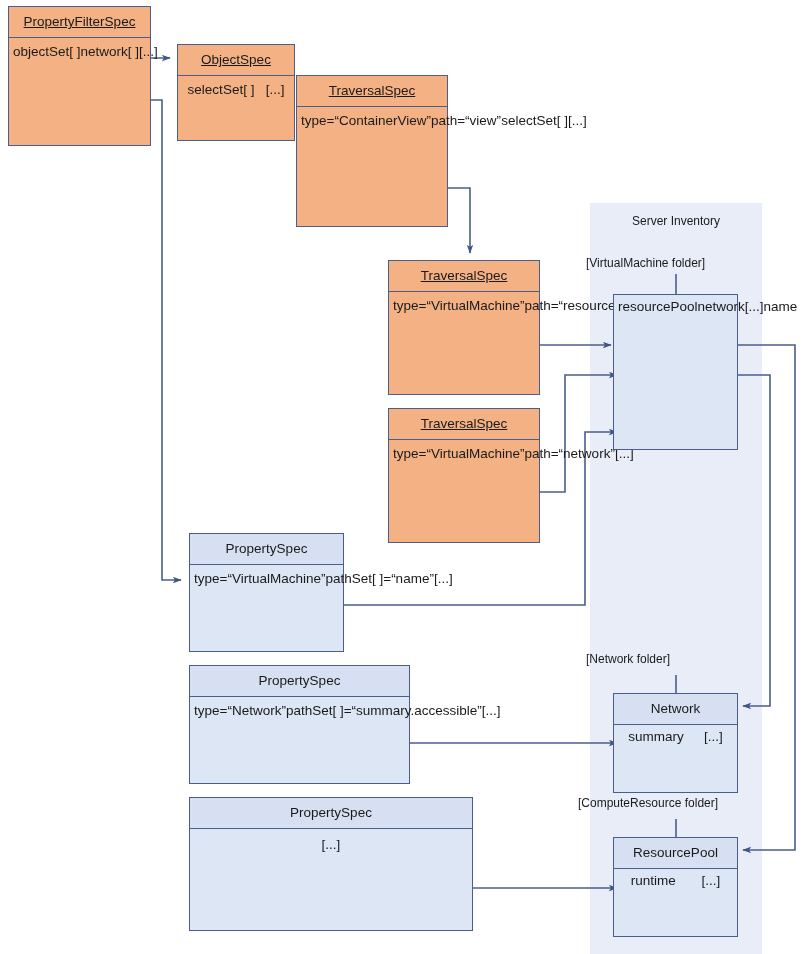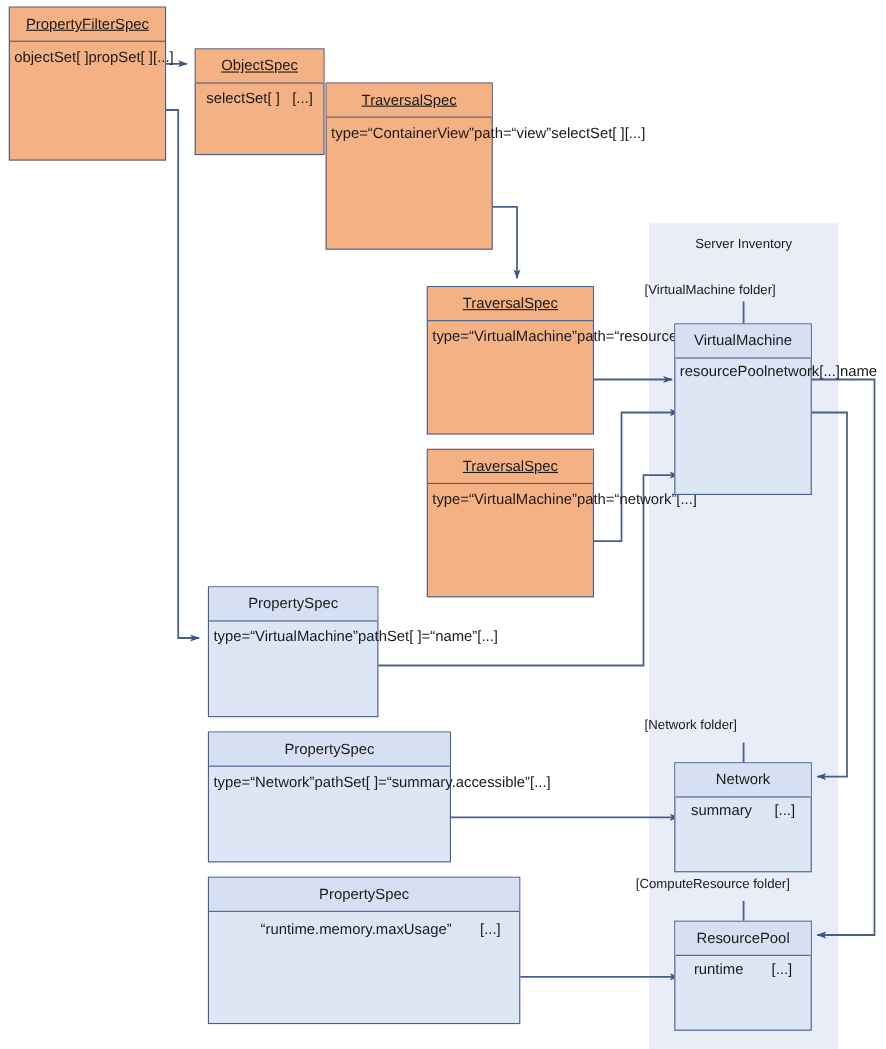--- a/index.html
+++ b/index.html
@@ -63,21 +63,21 @@
       <path d="M676,274 L676,295"></path>
       <path d="M676,675 L676,694"></path>
       <path d="M676,819 L676,838"></path>
     </g>
   </svg>
 
   <div class="node orange" style="left:8px;top:6px;width:143px;height:140px;">
     <div class="hdr">PropertyFilterSpec</div>
     <div class="body" style="height:109px;">
       <div class="row">objectSet[ ]</div>
-      <div class="row">propSet[ ]</div>
+      <div class="row">network[ ]</div>
       <div class="row">[...]</div>
     </div>
   </div>
 
   <div class="node orange" style="left:177px;top:44px;width:118px;height:97px;">
     <div class="hdr">ObjectSpec</div>
     <div class="body" style="height:66px;">
       <div class="row">selectSet[ ]</div>
       <div class="row">[...]</div>
     </div>
@@ -125,33 +125,31 @@
     <div class="body" style="height:88px;">
       <div class="row">type=“Network”</div>
       <div class="row">pathSet[ ]=“summary.accessible”</div>
       <div class="row">[...]</div>
     </div>
   </div>
 
   <div class="node blue" style="left:189px;top:797px;width:284px;height:134px;">
     <div class="hdr">PropertySpec</div>
     <div class="body" style="height:103px;padding:8px 4px;">
-      <div class="row">        “runtime.memory.maxUsage”</div>
       <div class="row">[...]</div>
     </div>
   </div>
 
   <div class="folder-label" style="left:586px;top:256px;width:180px;">[VirtualMachine folder]</div>
 
   <div class="folder-label" style="left:586px;top:652px;width:180px;">[Network folder]</div>
 
   <div class="folder-label" style="left:578px;top:796px;width:196px;">[ComputeResource folder]</div>
 
   <div class="node blue" style="left:613px;top:294px;width:125px;height:156px;">
-    <div class="hdr">VirtualMachine</div>
     <div class="body" style="height:125px;padding:4px;">
       <div class="row">resourcePool</div>
       <div class="row">network</div>
       <div class="row">[...]</div>
       <div class="row">name</div>
     </div>
   </div>
 
   <div class="node blue" style="left:613px;top:693px;width:125px;height:100px;">
     <div class="hdr">Network</div>

